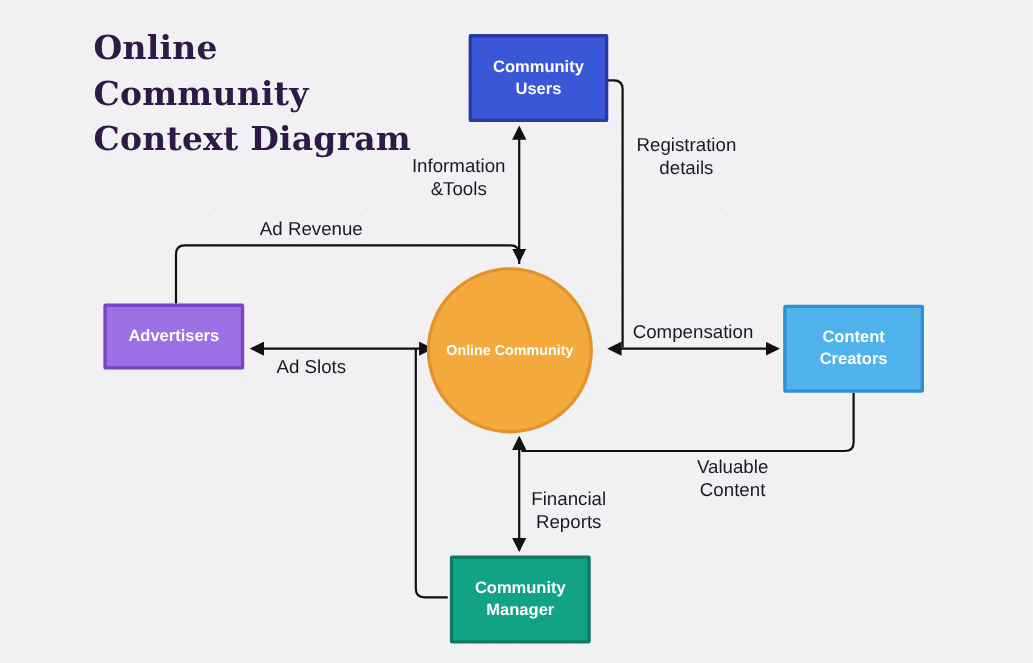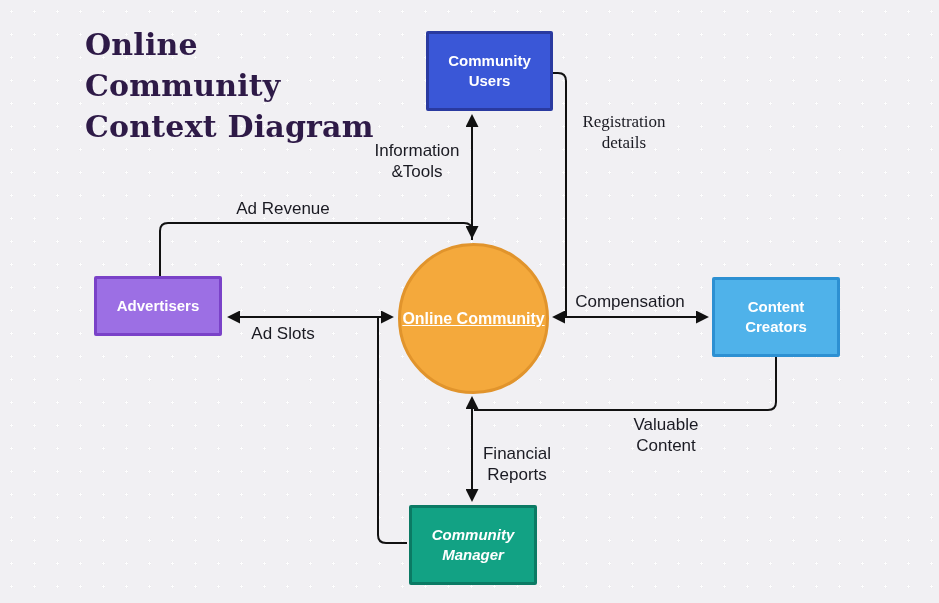--- a/index.html
+++ b/index.html
@@ -25,34 +25,34 @@
   .node{
     position:absolute;
     display:flex;align-items:center;justify-content:center;
     text-align:center;
     color:#ffffff;font-weight:bold;font-size:15px;line-height:20px;
     box-sizing:border-box;border-radius:2px;
   }
   .node-users{left:426px;top:31px;width:127px;height:80px;background:#3a57d7;border:3px solid #2a3aa0;}
   .node-advertisers{left:94px;top:276px;width:128px;height:60px;background:#9c6fe4;border:3px solid #7a42c8;}
   .node-creators{left:712px;top:277px;width:128px;height:80px;background:#4fb2ea;border:3px solid #2d90d2;padding:0 24px;}
-  .node-manager{left:409px;top:505px;width:128px;height:80px;background:#12a284;border:3px solid #0b7a64;font-style:italic;}
+  .node-manager{left:409px;top:505px;width:128px;height:80px;background:#12a284;border:3px solid #0b7a64;}
   .node-process{
-    left:398px;top:243px;width:151px;height:151px;
+    left:388px;top:243px;width:151px;height:151px;
     background:#f4a93c;border:3px solid #e1942c;border-radius:50%;
-    font-size:16px;line-height:21px;text-decoration:underline;
+    font-size:13px;line-height:21px;
   }
   .flow-label{
     position:absolute;
     color:#1a1a22;
     font-size:17px;line-height:21px;
     text-align:center;
   }
   .lbl-info{left:368px;top:140px;width:98px;}
-  .lbl-registration{left:572px;top:111px;width:104px;font-family:Liberation Serif, serif;}
+  .lbl-registration{left:572px;top:121px;width:104px;}
   .lbl-adrevenue{left:223px;top:198px;width:120px;}
   .lbl-adslots{left:223px;top:323px;width:120px;}
   .lbl-compensation{left:566px;top:291px;width:128px;}
   .lbl-valuable{left:624px;top:414px;width:84px;}
   .lbl-findata{left:294px;top:413px;width:80px;}
   .lbl-finreports{left:477px;top:443px;width:80px;}
 </style>
 </head>
 <body>
 

